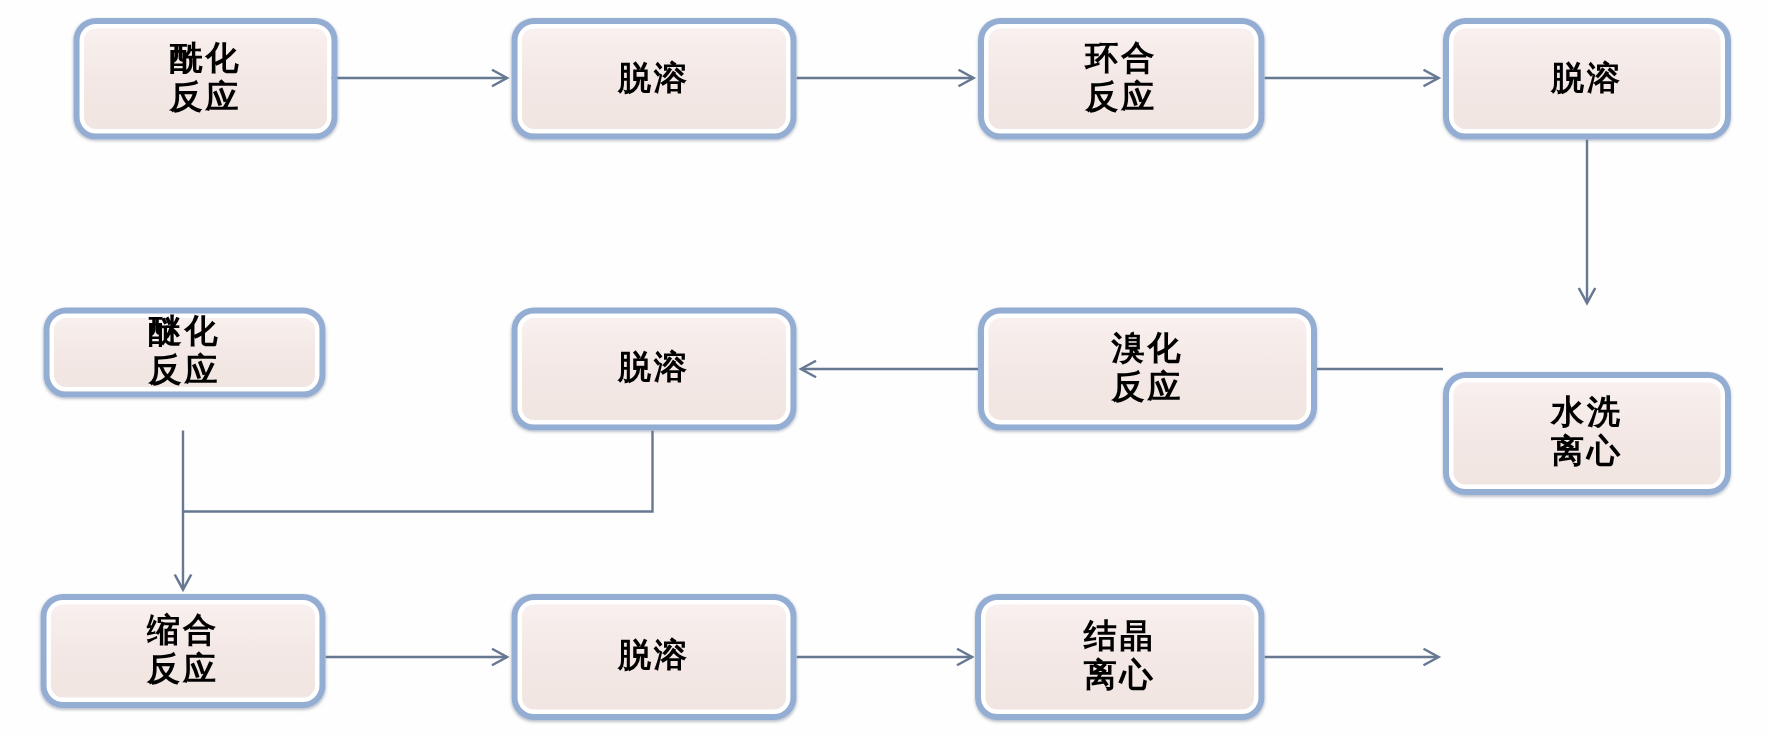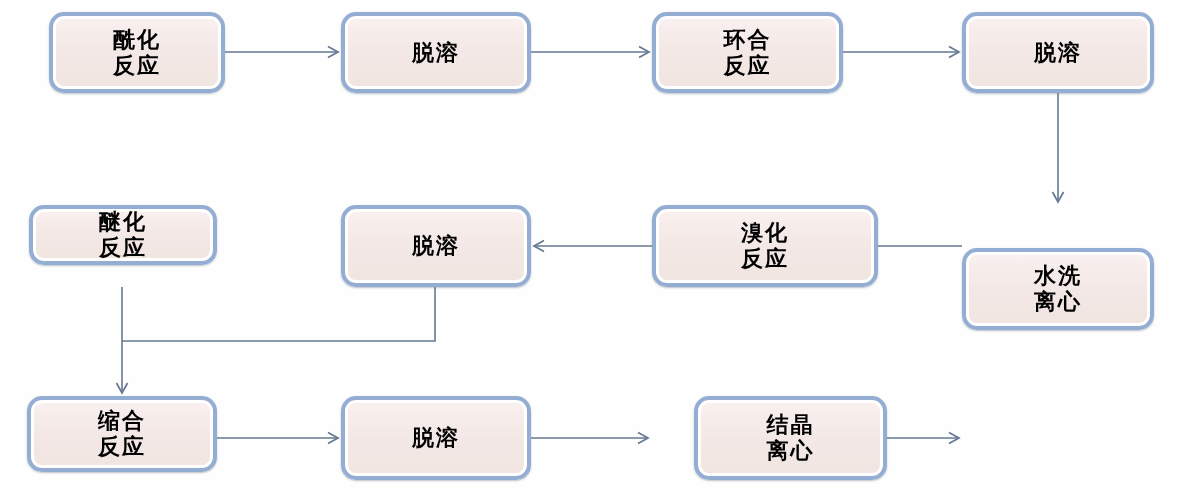--- a/index.html
+++ b/index.html
@@ -42,21 +42,21 @@
   .n3  { left: 652px; top: 12px;  width: 191px; height: 81px; }
   .n4  { left: 962px; top: 12px;  width: 192px; height: 81px; }
   
   .n5  { left: 29px;  top: 205px; width: 188px; height: 60px; }
   .n6  { left: 341px; top: 205px; width: 190px; height: 82px; }
   .n7  { left: 652px; top: 205px; width: 226px; height: 82px; }
   .n8  { left: 962px; top: 205px; width: 192px; height: 82px; margin-top: 43px; }
   
   .n9  { left: 27px;  top: 396px; width: 190px; height: 76px; }
   .n10 { left: 341px; top: 396px; width: 190px; height: 84px; }
-  .n11 { left: 650px; top: 396px; width: 193px; height: 84px; margin-left: 44px; }
+  .n11 { left: 650px; top: 396px; width: 193px; height: 84px; }
   .n12 { left: 962px; top: 396px; width: 192px; height: 84px; }
 </style>
 </head>
 <body>
 
 <div id="canvas">
 
   <svg id="edges" viewBox="0 0 1179 492" xmlns="http://www.w3.org/2000/svg">
     <defs>
       <marker id="chev" markerUnits="userSpaceOnUse" markerWidth="14" markerHeight="14" viewBox="0 0 14 14" refX="12" refY="7" orient="auto">

